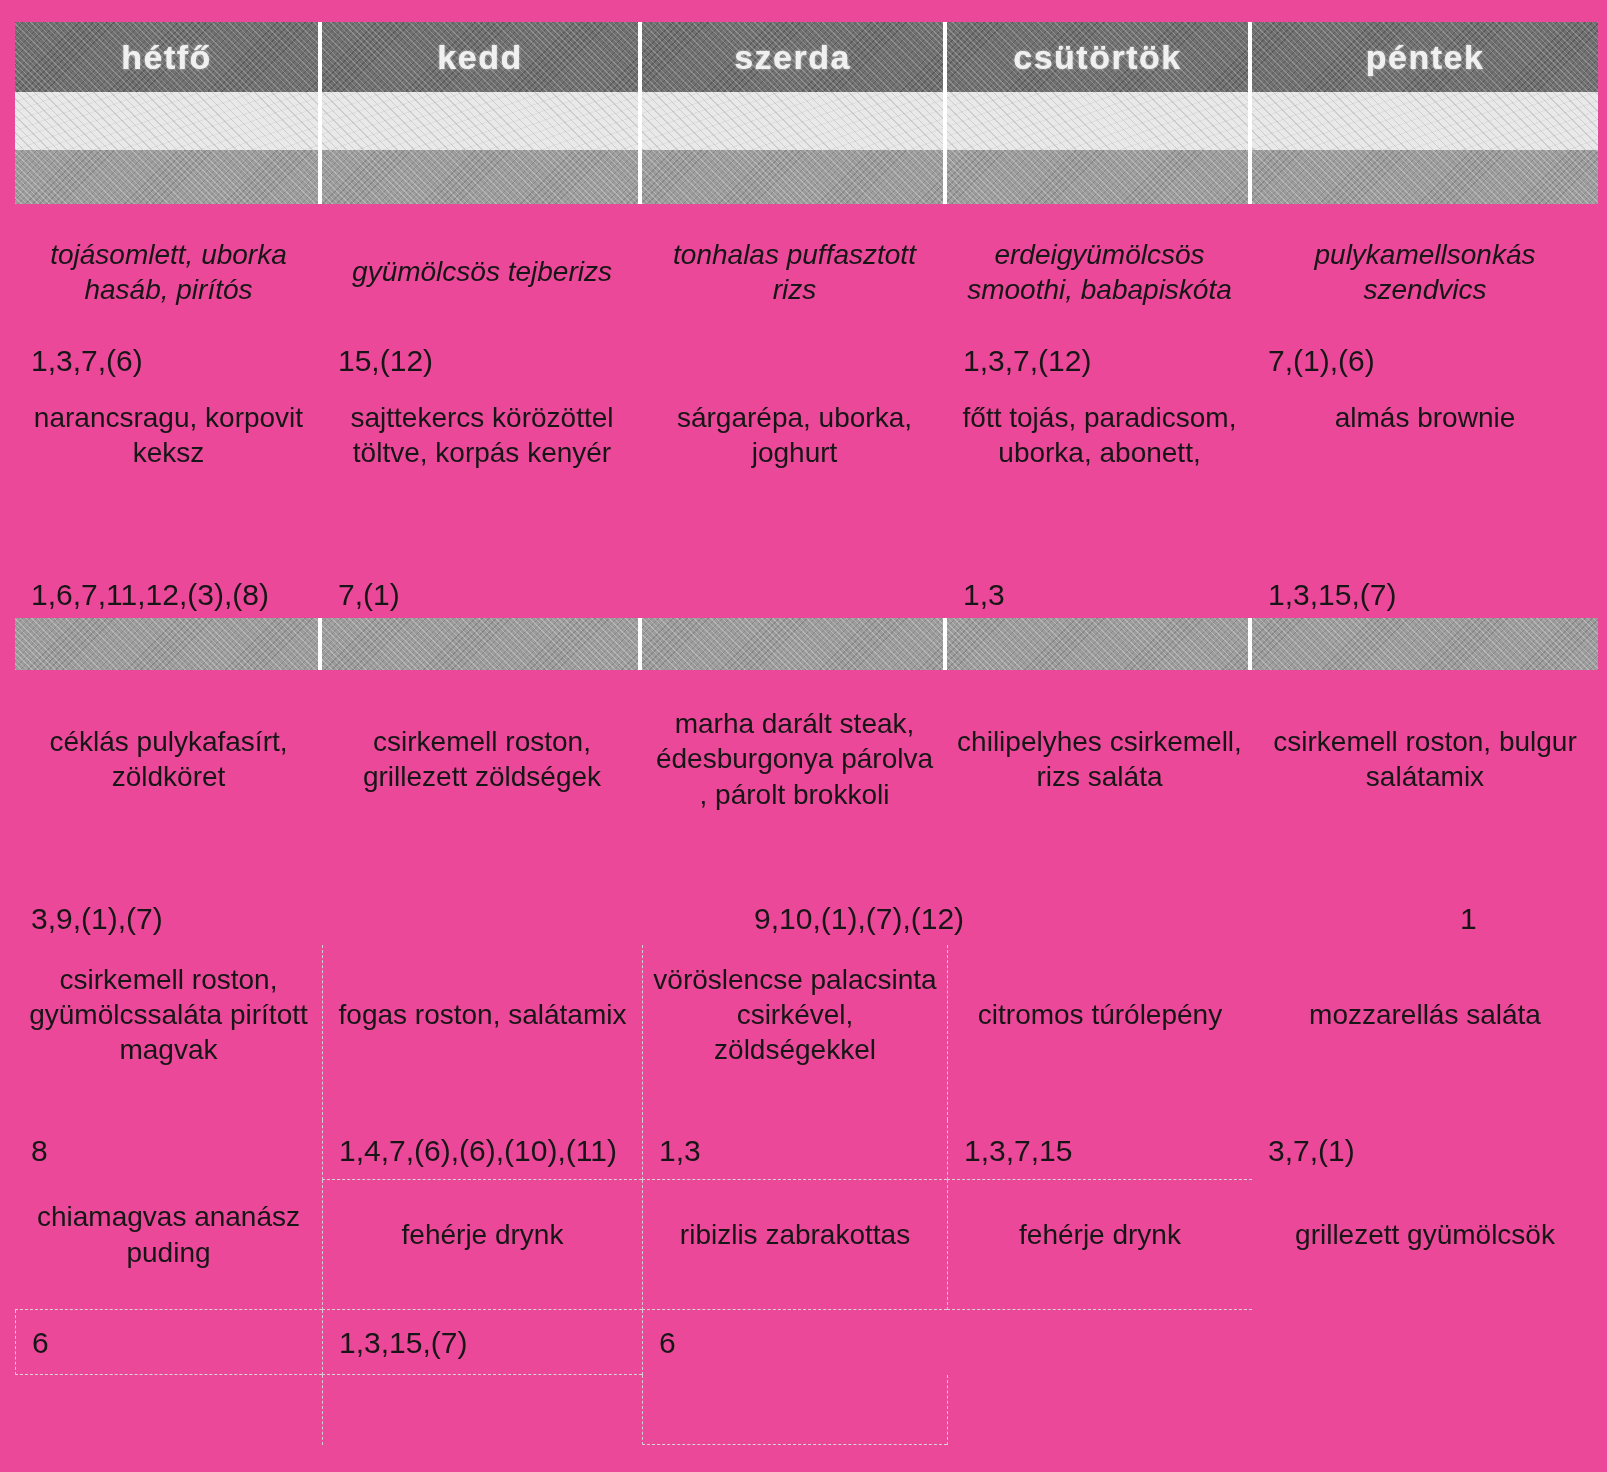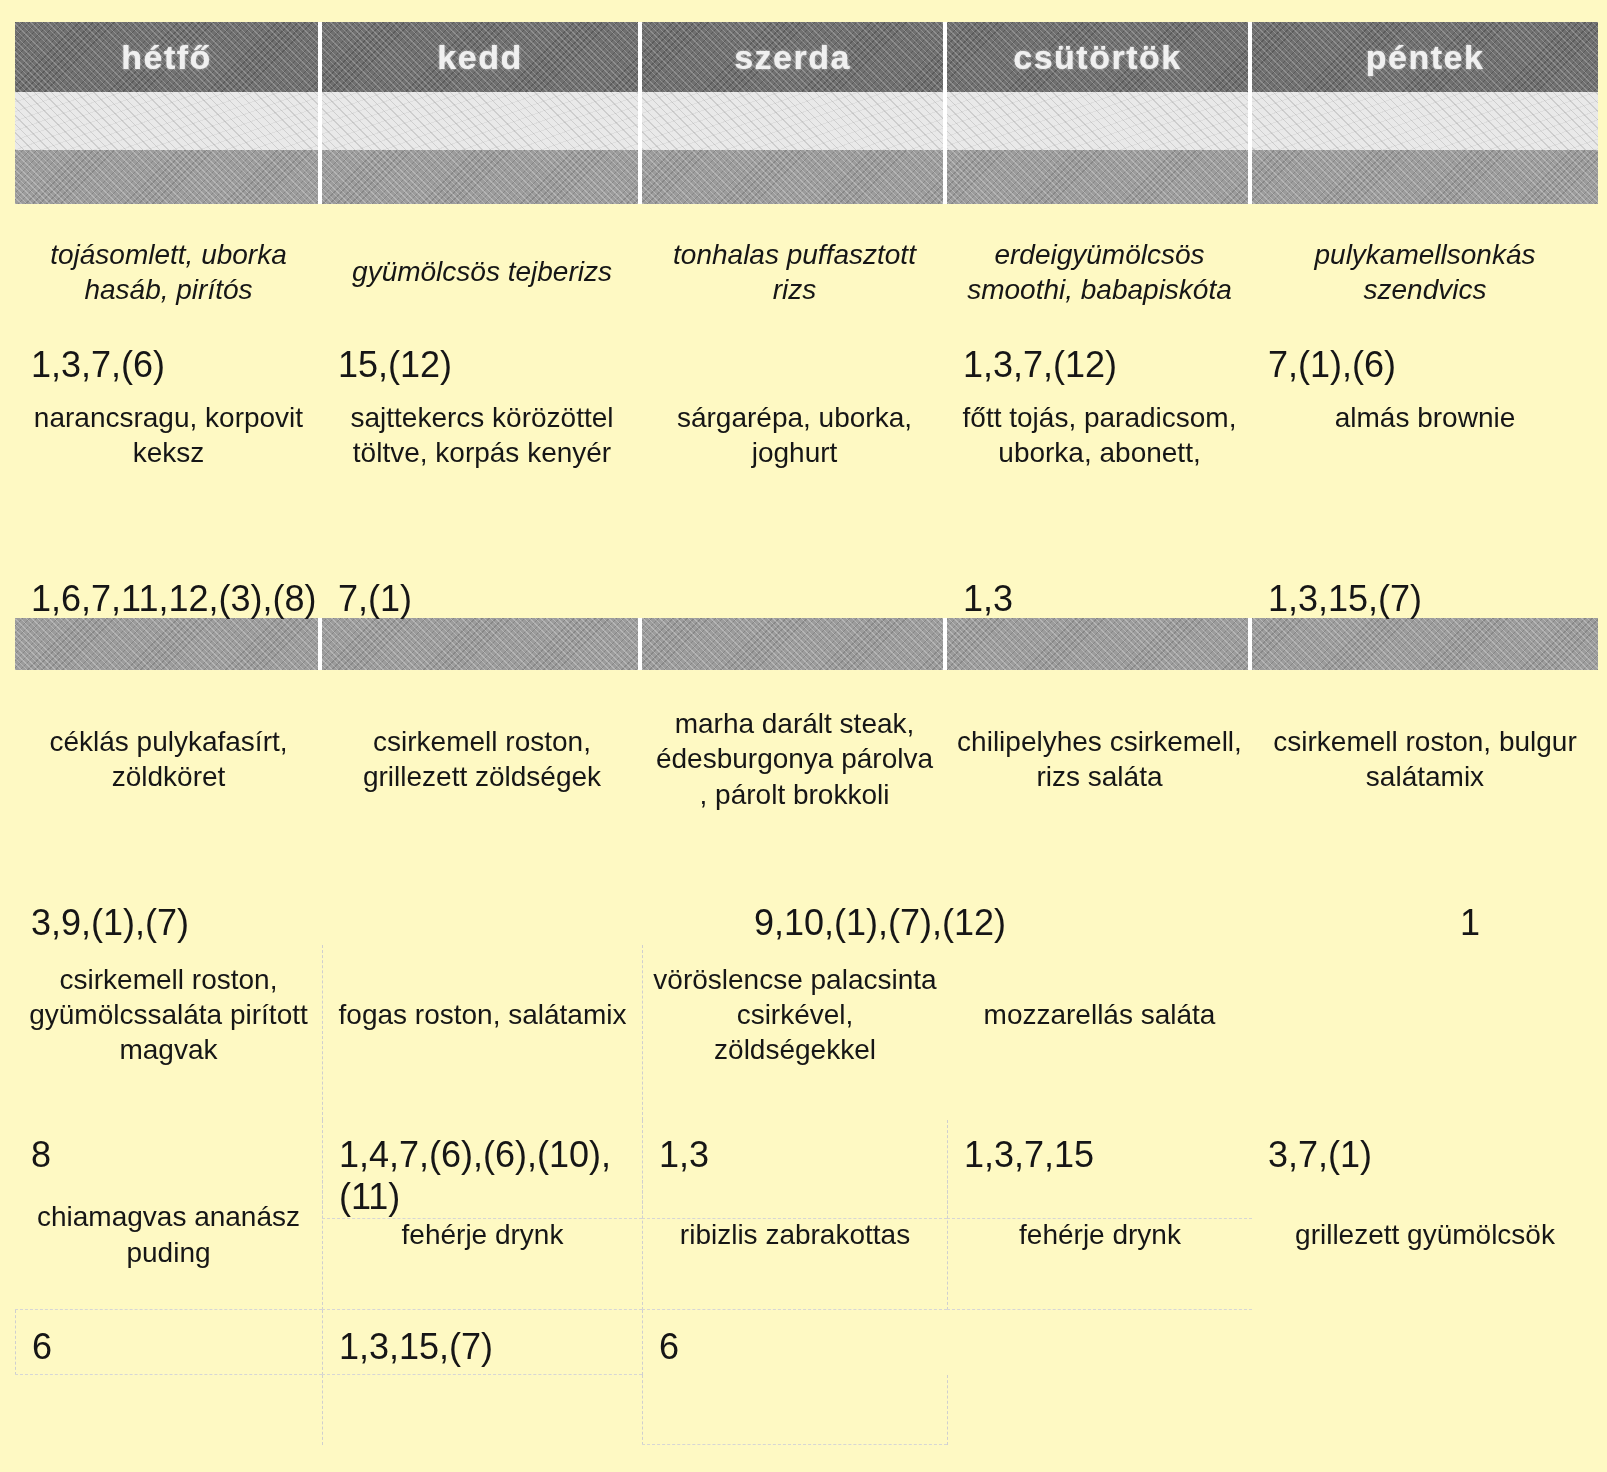--- a/index.html
+++ b/index.html
@@ -1,19 +1,19 @@
 <!DOCTYPE html>
 <html><head>
 <meta charset="utf-8">
 <style>
   html,body{margin:0;padding:0;background:#ffffff;}
   .page{
     position:relative;
     width:1607px;height:1472px;
-    background:#fef9c3;
+    background:#ec4899;
     font-family:"Liberation Sans", sans-serif;
     color:#161616;
     overflow:hidden;
   }
   .tbl{position:absolute;top:22px;left:15px;width:1583px;}
   .row{
     display:grid;
     grid-template-columns:307px 320px 305px 305px 346px;
   }
   .cell{box-sizing:border-box;min-width:0;}
@@ -53,21 +53,21 @@
   }
 
   
   .food .cell{
     display:flex;align-items:center;justify-content:center;
     text-align:center;
     font-size:28px;line-height:1.26;
     padding:4px 10px;
   }
   .alg .cell{
-    font-size:36px;text-align:left;
+    font-size:30px;text-align:left;
     padding-left:16px;
   }
   .r-food1{height:136px;font-style:italic;}
   .r-alg1{height:52px;}  .r-alg1 .cell{padding-top:4px;}
   .r-food2{height:160px;} .r-food2 .cell{align-items:flex-start;padding-top:8px;}
   .r-alg2{height:66px;}  .r-alg2 .cell{padding-top:26px;}
   .r-food3{height:218px;} .r-food3 .cell{padding-bottom:44px;}
   .r-alg3{height:57px;gap:48px;}  .r-alg3 .cell{padding-top:14px;}
   .r-food4{height:175px;} .r-food4 .cell{padding-bottom:40px;}
   .r-alg4{height:60px;}  .r-alg4 .cell{padding-top:14px;}
@@ -159,20 +159,21 @@
       <div class="cell"></div>
       <div class="cell">9,10,(1),(7),(12)</div>
       <div class="cell"></div>
       <div class="cell">1</div>
     </div>
 
     <div class="row food r-food4">
       <div class="cell">csirkemell roston, gyümölcssaláta pirított magvak</div>
       <div class="cell vd">fogas roston, salátamix</div>
       <div class="cell vd">vöröslencse palacsinta csirkével, zöldségekkel</div>
+      <div class="cell vd">citromos túrólepény</div>
       <div class="cell">mozzarellás saláta</div>
     </div>
     <div class="row alg r-alg4">
       <div class="cell">8</div>
       <div class="cell vd hb">1,4,7,(6),(6),(10),(11)</div>
       <div class="cell vd hb">1,3</div>
       <div class="cell vd hb">1,3,7,15</div>
       <div class="cell">3,7,(1)</div>
     </div>
 

